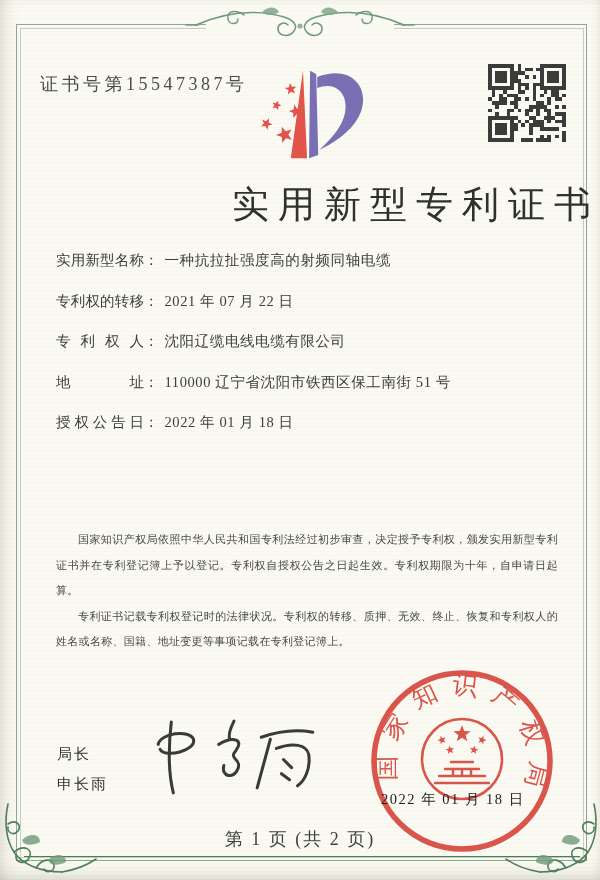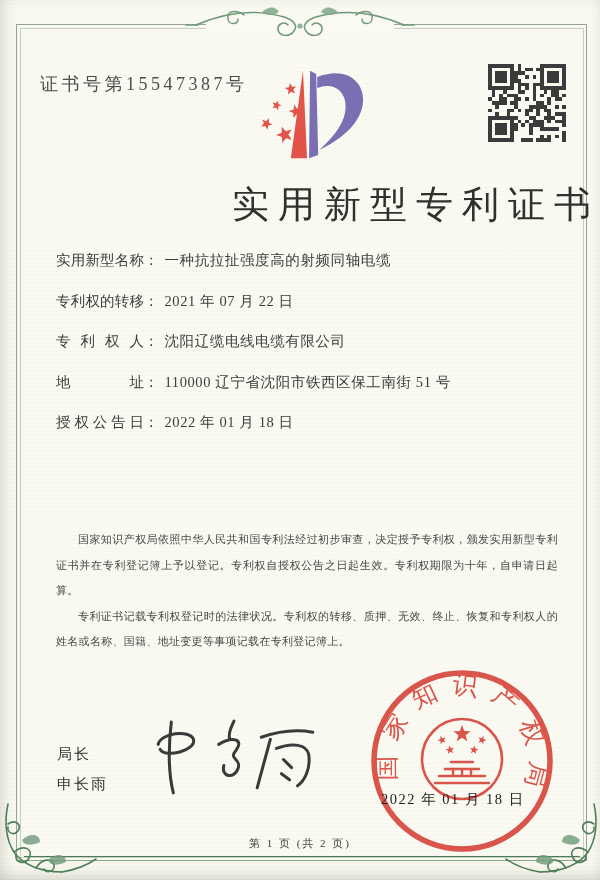--- a/index.html
+++ b/index.html
@@ -55,21 +55,21 @@
   .signature{position:absolute;left:148px;top:710px;width:182px;height:96px;}
 
   .seal{position:absolute;left:367px;top:666px;width:190px;height:190px;mix-blend-mode:multiply;opacity:.93;}
   .seal-date{
     position:absolute;left:381px;top:790px;z-index:5;
     font-size:14.5px;color:#1e1e1e;letter-spacing:1.5px;white-space:nowrap;
   }
 
   .footer{
     position:absolute;left:0;right:0;bottom:29px;text-align:center;
-    font-size:11px;color:#3f3f3f;letter-spacing:2px;
+    font-size:18px;color:#3f3f3f;letter-spacing:2px;
   }
   .bottom-rule{
     position:absolute;left:24px;right:20px;bottom:19px;height:3px;
     border-top:1.6px solid #4c7b55;border-bottom:1.2px solid #86aa8e;
   }
   .orn-top{position:absolute;left:50%;transform:translateX(-50%);top:4px;width:232px;height:40px;}
   .orn-bl{position:absolute;left:2px;bottom:2px;width:96px;height:76px;}
   .orn-br{position:absolute;right:0px;bottom:2px;width:96px;height:76px;transform:scaleX(-1);}
 </style>
 </head>

